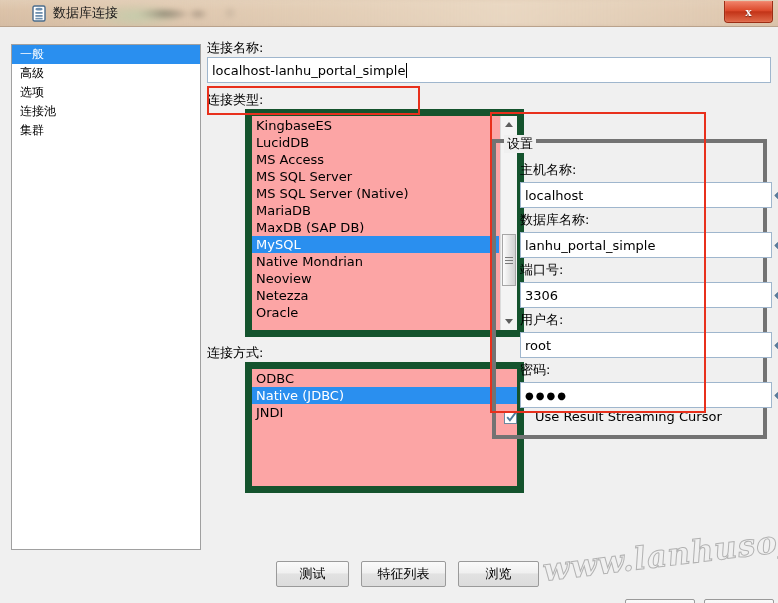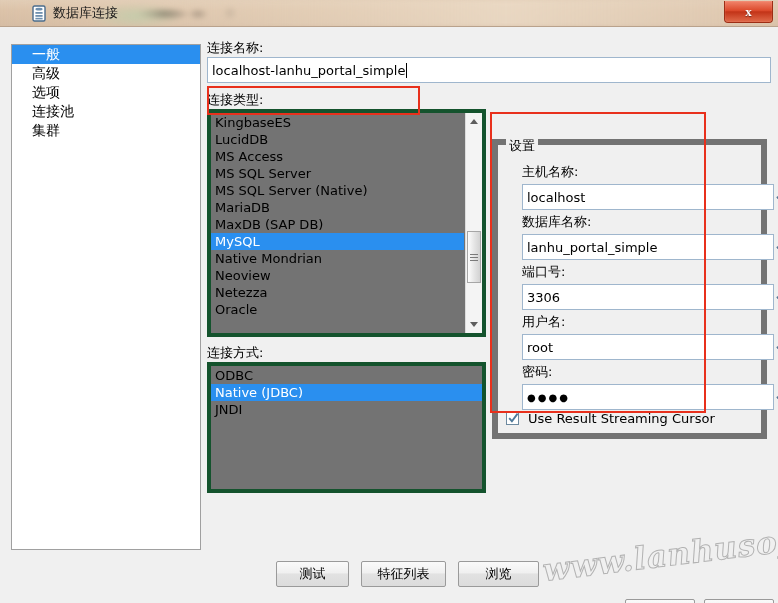--- a/index.html
+++ b/index.html
@@ -103,22 +103,22 @@
     left: 11px; top: 17px;
     width: 190px; height: 506px;
     background: #ffffff;
     border: 1px solid #a0a0a0;
     box-sizing: border-box;
     overflow: hidden;
   }
   .nav-item {
     height: 19px;
     line-height: 19px;
-    padding-left: 20px;
-    font-size: 14px;
+    padding-left: 8px;
+    font-size: 12px;
     color: #000000;
     font-family: "DejaVu Sans", "Liberation Sans", sans-serif;
     white-space: nowrap;
     cursor: default;
   }
   .nav-item.selected {
     background: #2a8fef;
     color: #ffffff;
   }
 
@@ -163,25 +163,26 @@
     width: 1px;
     height: 15px;
     background: #000;
     margin-left: 1px;
     vertical-align: middle;
   }
 
   
   .conn-type-label { position: absolute; left: 2px; top: 52px; }
   .listbox {
-    background: #737373;
-    border: 4px solid #14532d;
+    background: #fca5a5;
+    border: 7px solid #14532d;
     box-sizing: border-box;
     position: absolute;
     overflow: hidden;
+    margin-left: 38px;
   }
   .conn-type-list {
     left: 2px; top: 70px;
     width: 279px; height: 228px;
   }
   .list-item {
     height: 17px;
     line-height: 17px;
     padding-left: 4px;
     font-size: 13px;
@@ -256,21 +257,21 @@
     left: 2px; top: 323px;
     width: 279px; height: 131px;
   }
   .conn-method-list .list-inner { right: 0; }
 
   
   .groupbox {
     position: absolute;
     left: 287px; top: 100px;
     width: 275px; height: 300px;
-    border: 6px solid #737373;
+    border: 4px solid #737373;
     box-sizing: border-box;
     background: transparent;
   }
   .group-title {
     position: absolute;
     left: 8px; top: -8px;
     background: #f0f0f0;
     padding: 0 3px;
     font-size: 13px;
     color: #000000;
@@ -288,22 +289,22 @@
   .var-icon {
     width: 15px; height: 15px;
     margin-left: 2px;
     flex: none;
     cursor: pointer;
   }
   .checkbox-row {
     position: absolute;
     left: 8px;
     display: flex;
-    align-items: center;
-    gap: 9px;
+    align-items: flex-end;
+    gap: 18px;
   }
   .checkbox {
     width: 13px; height: 13px;
     background: #ffffff;
     border: 1px solid #6d8aa0;
     box-sizing: border-box;
     position: relative;
     flex: none;
     cursor: pointer;
   }

